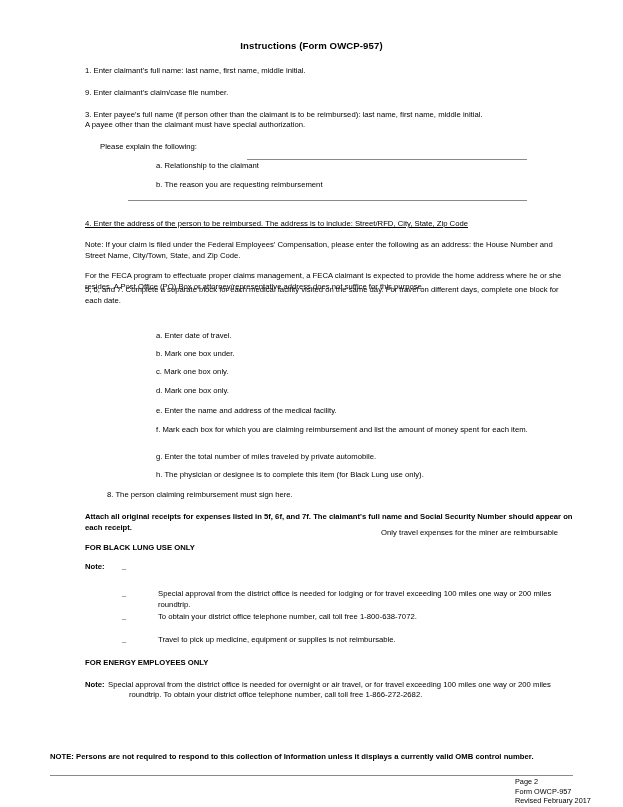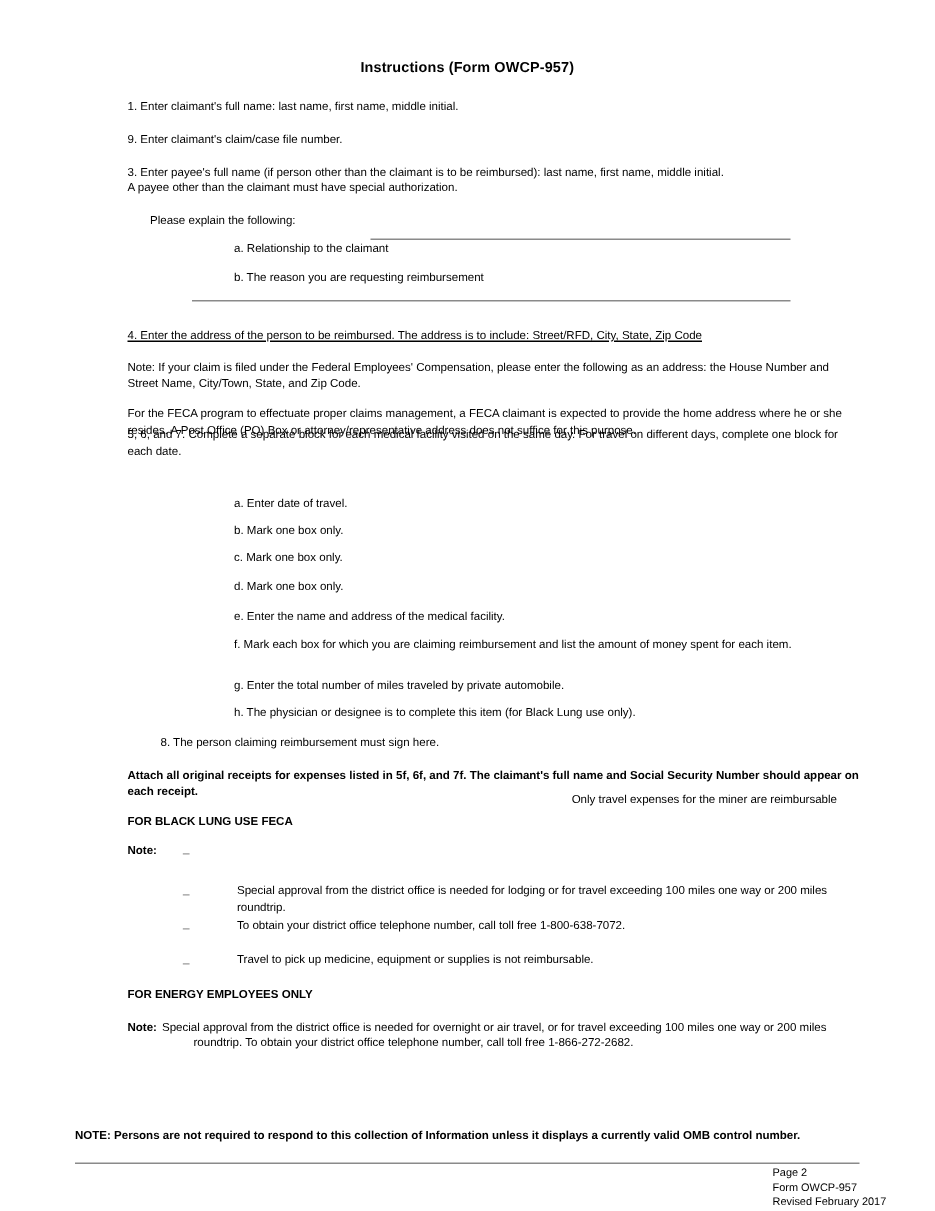--- a/index.html
+++ b/index.html
@@ -155,33 +155,33 @@
 
   <div class="body-block wide" style="top:219px;text-decoration:underline;">4. Enter the address of the person to be reimbursed. The address is to include: Street/RFD, City, State, Zip Code</div>
 
   <div class="body-block wide" style="top:271px;">For the FECA program to effectuate proper claims management, a FECA claimant is expected to provide the home address where he or she resides. A Post Office (PO) Box or attorney/representative address does not suffice for this purpose.</div>
 
   <div class="body-block wide" style="top:240px;">Note:  If your claim is filed under the Federal Employees' Compensation, please enter the following as an address:  the House Number and Street Name,  City/Town, State, and Zip Code.</div>
 
   <div class="body-block wide" style="top:285px;">5, 6, and 7. Complete a separate block for each medical facility visited on the same day. For travel on different days, complete one block for each date.</div>
 
   <div class="indent-sub" style="top:331px;">a. Enter date of travel.</div>
-  <div class="indent-sub" style="top:349px;">b. Mark one box only.</div>
+  <div class="indent-sub" style="top:349px;">b. Mark one box under.</div>
   <div class="indent-sub" style="top:386px;">d. Mark one box only.</div>
   <div class="indent-sub" style="top:367px;">c. Mark one box only.</div>
   <div class="indent-sub" style="top:406px;">e. Enter the name and address of the medical facility.</div>
   <div class="indent-sub" style="top:425px; width:375px; text-indent:0;">f.  Mark each box for which you are claiming reimbursement and list the amount of money spent for each item.</div>
   <div class="indent-sub" style="top:452px;">g. Enter the total number of miles traveled by private automobile.</div>
   <div class="indent-sub" style="top:470px;">h. The physician or designee is to complete this item (for Black Lung use only).</div>
 
   <div class="body-block" style="top:490px;margin-left:22px;">8. The person claiming reimbursement must sign here.</div>
 
   <div class="body-block wide bold" style="top:512px;">Attach all original receipts for expenses listed in 5f, 6f, and 7f. The claimant's full name and Social Security Number should appear on each receipt.</div>
 
-  <div class="body-block bold" style="top:543px;">FOR BLACK LUNG USE FECA</div>
+  <div class="body-block bold" style="top:543px;">FOR BLACK LUNG USE ONLY</div>
 
   <div class="note-label" style="top:562px;">Note:</div>
 
   <div class="note-bullet" style="top:561px;">_</div>
   <div class="note-text" style="top:528px;text-align:right;">Only travel expenses for the miner are reimbursable</div>
 
   <div class="note-bullet" style="top:588px;">_</div>
   <div class="note-text" style="top:589px; width:408px;">Special approval from the district office is needed for lodging or for travel exceeding 100 miles one way or 200 miles roundtrip.</div>
 
   <div class="note-bullet" style="top:611px;">_</div>

